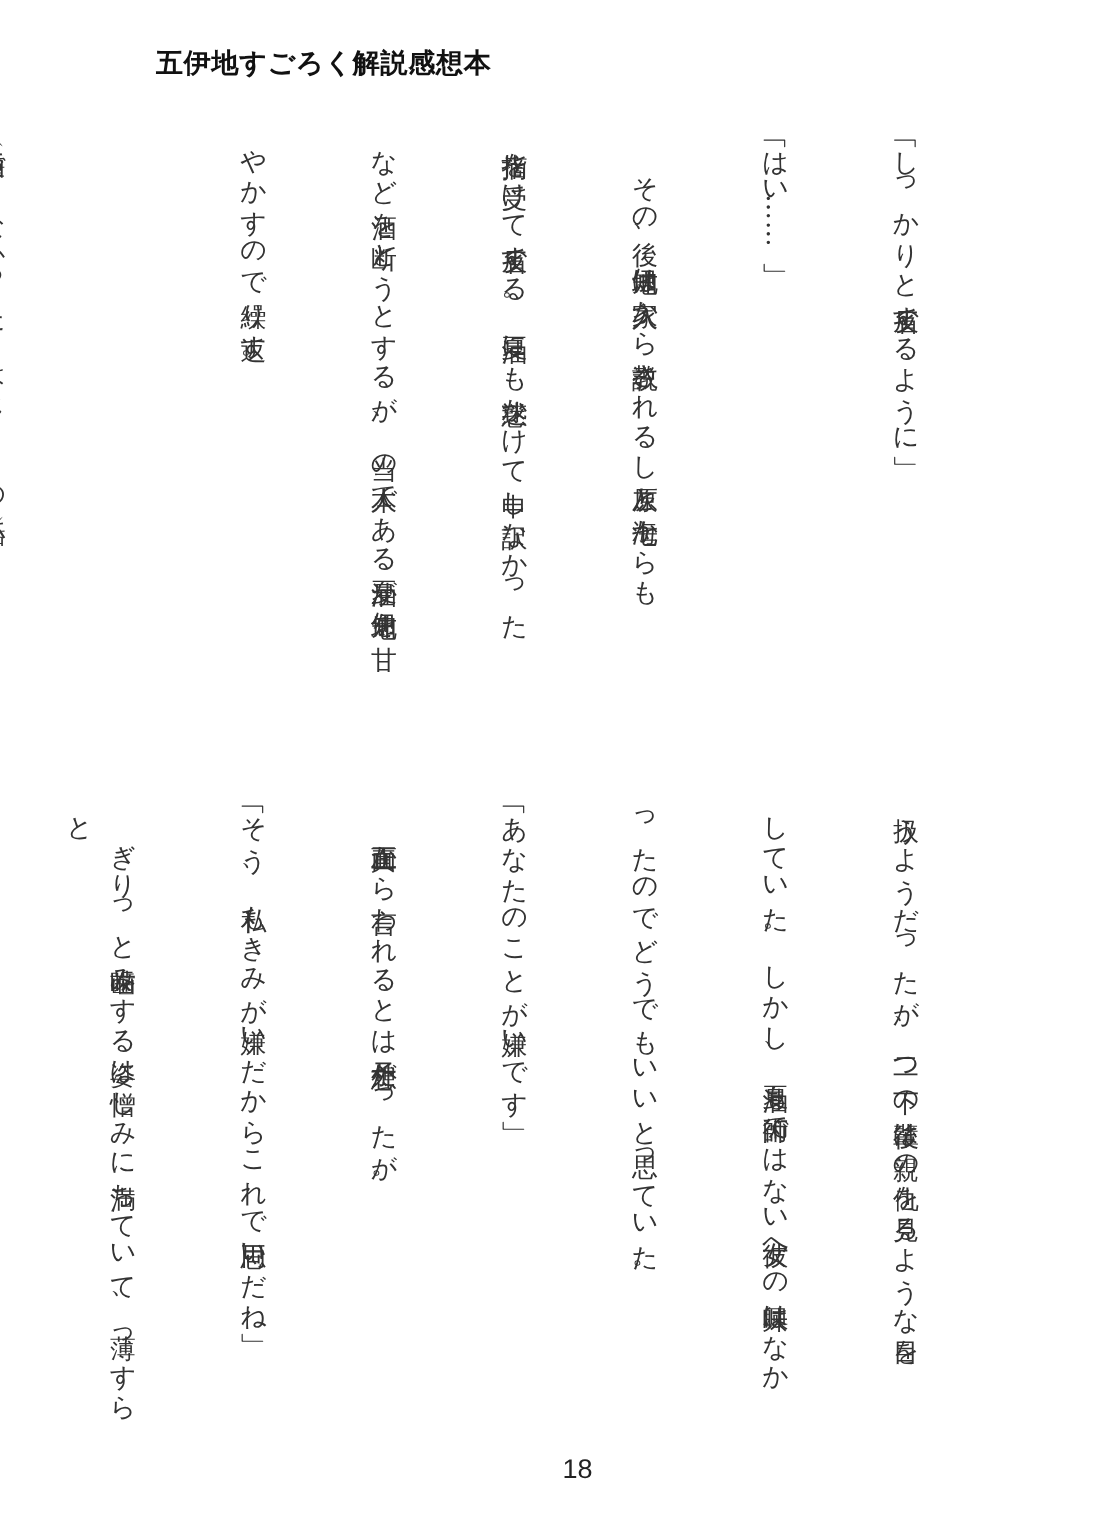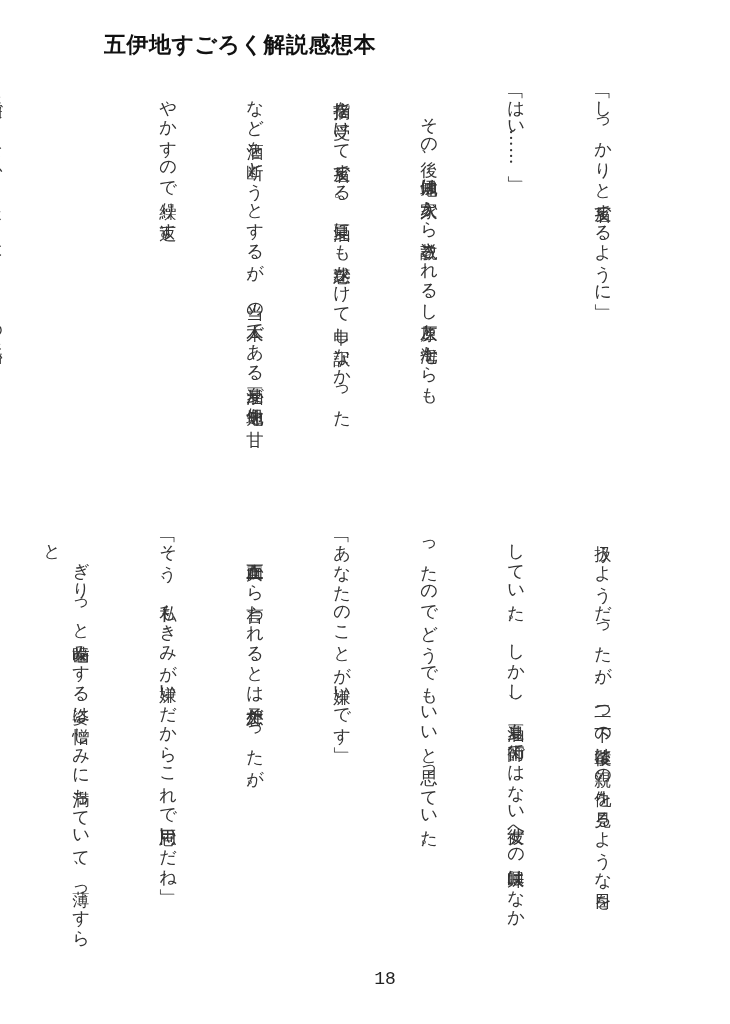--- a/index.html
+++ b/index.html
@@ -14,21 +14,21 @@
       overflow: hidden;
       font-family: "DejaVu Serif", "Liberation Serif", serif;
       color: #2a2a2a;
     }
     .header-title {
       position: absolute;
       left: 104px;
       top: 30px;
       font-family: "DejaVu Sans", "Liberation Sans", sans-serif;
       font-weight: bold;
-      font-size: 22px;
+      font-size: 18px;
       letter-spacing: 0.5px;
       color: #111111;
     }
     .tate-block {
       position: absolute;
       writing-mode: vertical-rl;
       -webkit-writing-mode: vertical-rl;
       font-size: 17.3px;
       line-height: 29px;
       letter-spacing: 0.6px;
@@ -53,21 +53,21 @@
     .blank {
       display: block;
       width: 29px;
     }
     .page-number {
       position: absolute;
       left: 365px;
       top: 969px;
       width: 40px;
       text-align: center;
-      font-family: Liberation Mono, monospace;
+      font-family: Liberation Sans, sans-serif;
       font-size: 18px;
       color: #222222;
     }
   </style>
 </head>
 <body>
 
 <div>
 
   <div class="header-title">五伊地すごろく解説感想本</div>

